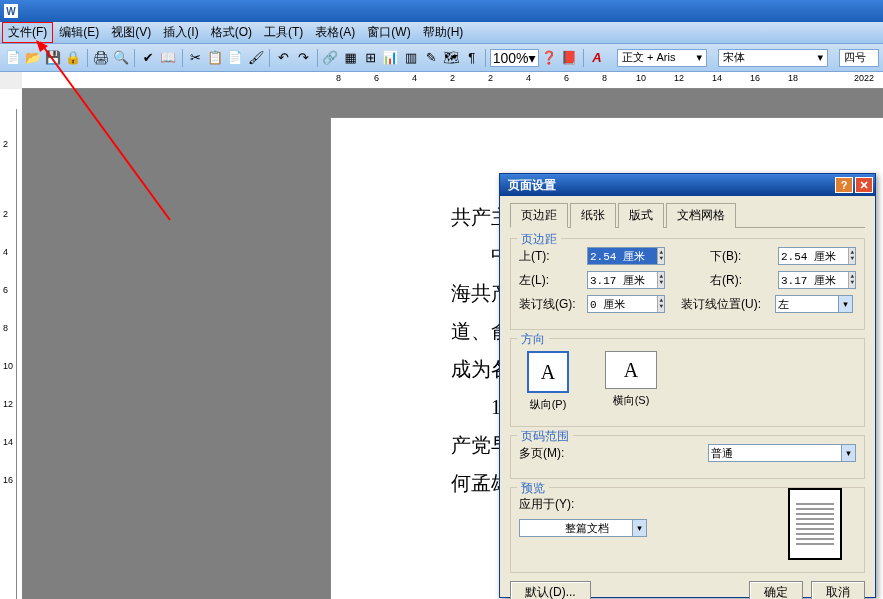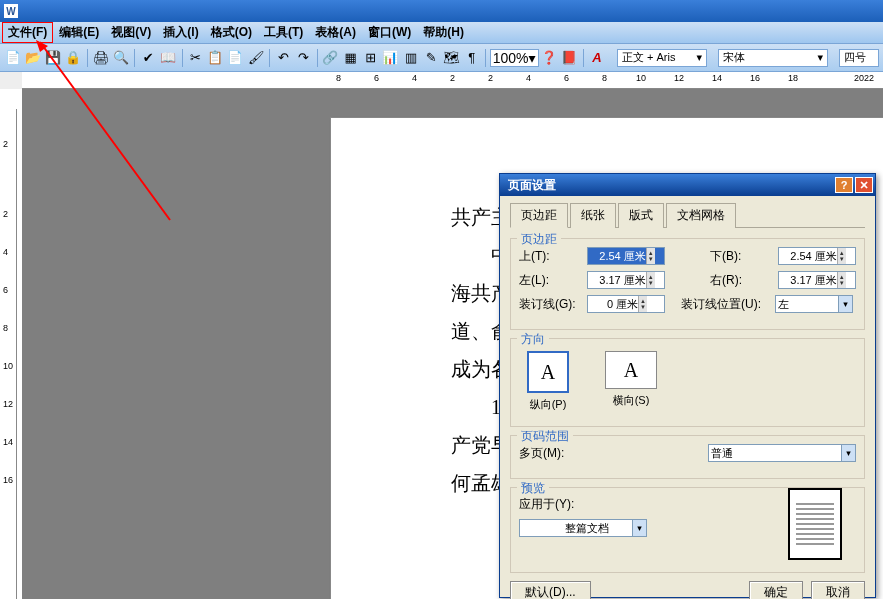--- a/index.html
+++ b/index.html
@@ -1,20 +1,20 @@
 <!DOCTYPE html>
 <html><head>
 <meta charset="utf-8">
 <style>
 * { box-sizing: border-box; margin: 0; padding: 0; }
 body { font-family: "SimSun", Arial, sans-serif; font-size: 12px; background: #eee; overflow: hidden; width: 883px; height: 599px; position: relative; }
 .titlebar { background: linear-gradient(#3a7fd9, #1c5fb8); height: 22px; color: #fff; display: flex; align-items: center; padding-left: 4px; font-size: 12px; }
 .titlebar .word-icon { width: 14px; height: 14px; background: #fff; display: inline-flex; align-items: center; justify-content: center; color: #2b5797; font-weight: bold; font-size: 10px; margin-right: 4px; border: 1px solid #fff; }
 .menubar { background: linear-gradient(#cde0f5, #9ec6ef); height: 22px; display: flex; align-items: center; padding: 0 2px; border-bottom: 1px solid #7aa5d6; }
-.menubar .mitem { padding: 2px 6px; cursor: default; font-size: 12px; font-weight: bold; }
+.menubar .mitem { padding: 2px 6px; cursor: default; font-size: 12px; }
 .menubar .mitem.highlight { border: 1px solid red; padding: 1px 5px; background: #b8d4f0; }
 .toolbar { background: linear-gradient(#cde0f5, #aacdf0); height: 28px; display: flex; align-items: center; padding: 0 4px; border-bottom: 1px solid #7aa5d6; gap: 2px; }
 .tbtn { width: 20px; height: 20px; display: inline-flex; align-items: center; justify-content: center; border: 1px solid transparent; font-size: 13px; }
 .tsep { width: 1px; height: 18px; background: #7aa5d6; margin: 0 2px; }
 .zoom { display: flex; align-items: center; border: 1px solid #7aa5d6; background: #fff; height: 18px; padding: 0 2px; font-size: 14px; }
 .style-box { display: flex; align-items: center; border: 1px solid #7aa5d6; background: #fff; height: 18px; padding: 0 4px; font-size: 11px; margin-left: 9px; min-width: 90px; justify-content: space-between; }
 .ruler-top { background: #fff; height: 17px; border-bottom: 1px solid #888; position: relative; margin-left: 22px; overflow: hidden; font-size: 9px; }
 .ruler-top .num { position: absolute; top: 1px; font-size: 9px; }
 .ruler-left { position: absolute; left: 0; top: 89px; width: 22px; bottom: 0; background: #fff; }
 .ruler-left .scale { position: absolute; left: 0; top: 20px; bottom: 0; width: 17px; background: #fff; border-right: 1px solid #888; }
@@ -31,21 +31,21 @@
 .dlg-title .close { background: #e05030; }
 .dlg-body { padding: 6px 10px 8px 10px; }
 .tabs { display: flex; border-bottom: 1px solid #aca899; margin-bottom: 10px; }
 .tab { padding: 3px 10px; border: 1px solid #aca899; border-bottom: none; background: #ece9d8; margin-right: 2px; font-size: 12px; position: relative; top: 1px; }
 .tab.active { background: #ece9d8; border-bottom: 1px solid #ece9d8; }
 .fieldset { border: 1px solid #d0c8b8; padding: 8px 8px 10px 8px; margin-bottom: 8px; position: relative; }
 .fieldset .legend { position: absolute; top: -8px; left: 6px; background: #ece9d8; padding: 0 4px; color: #316ac5; font-size: 12px; }
 .row { display: flex; align-items: center; margin-bottom: 6px; gap: 6px; font-size: 12px; }
 .lbl { min-width: 62px; }
 .lbl2 { min-width: 78px; }
-.spin { display: flex; align-items: center; border: 1px solid #7f9db9; background: #fff; height: 18px; width: 78px; padding: 0 2px; font-size: 11px; justify-content: center; }
+.spin { display: flex; align-items: center; border: 1px solid #7f9db9; background: #fff; height: 18px; width: 78px; padding: 0 2px; font-size: 11px; justify-content: space-between; font-family: Liberation Mono, monospace; }
 .spin.sel { background: #316ac5; color: #fff; }
 .spin .arrows { display: flex; flex-direction: column; font-size: 6px; line-height: 6px; color: #333; background: #e3e3e3; border-left: 1px solid #aaa; padding: 0 1px; margin-right: -2px; height: 16px; justify-content: center; }
 .spin.sel .arrows { color: #333; }
 .combo { display: flex; align-items: center; border: 1px solid #7f9db9; background: #fff; height: 18px; padding: 0 2px; font-size: 11px; justify-content: space-between; }
 .combo .dd { width: 14px; text-align: center; background: #cde0f5; border-left: 1px solid #7f9db9; margin-right: -2px; height: 16px; line-height: 16px; font-size: 9px; }
 .orient { display: flex; gap: 36px; padding: 4px 8px; }
 .orient-item { display: flex; flex-direction: column; align-items: center; gap: 4px; }
 .orient-box { width: 42px; height: 42px; border: 1px solid #888; display: flex; align-items: center; justify-content: center; background: #fff; font-size: 20px; font-family: serif; }
 .orient-box.sel { border: 2px solid #316ac5; }
 .orient-box.landscape { width: 52px; height: 38px; }

